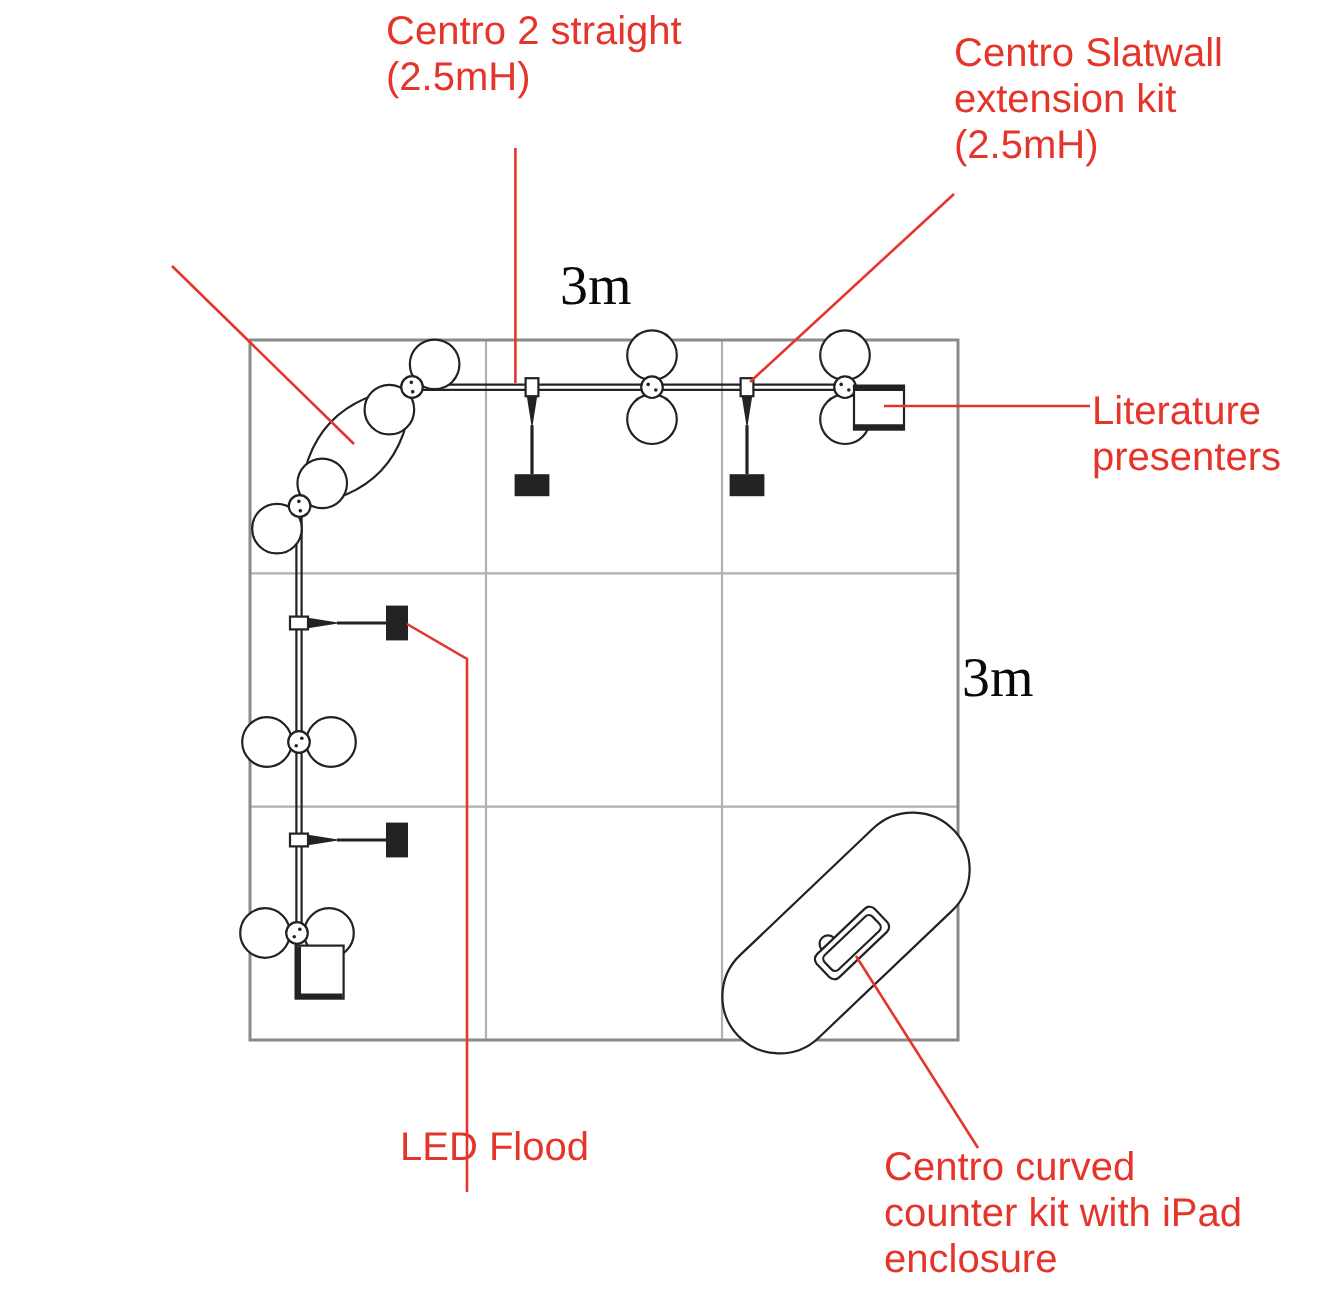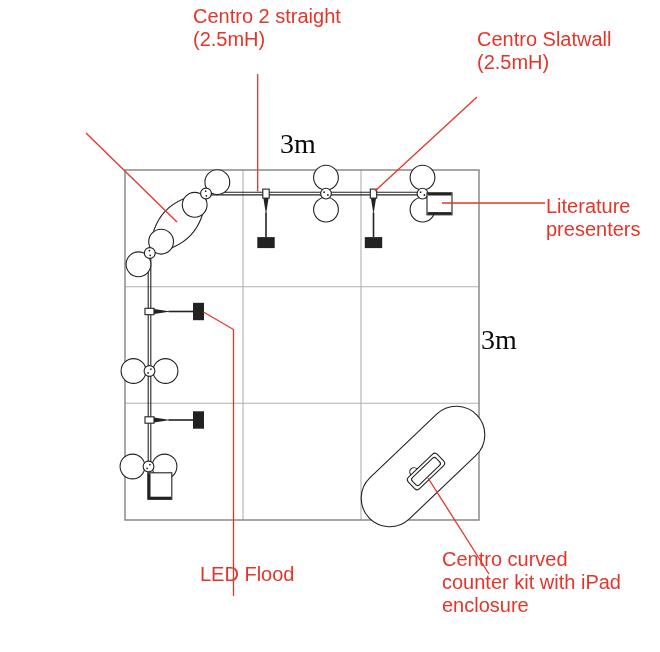--- a/index.html
+++ b/index.html
@@ -114,35 +114,36 @@
       <path class="leader" d="M 428,478 L 489,574"></path>
     </g>
   </svg>
 
 
   <div class="lbl" style="left:193px;top:5px">
     <div>Centro 2 straight</div>
     <div>(2.5mH)</div>
   </div>
 
-  <div class="lbl" style="left:477px;top:28px">
+  <div class="lbl" style="left:477px;top:16px">
     <div>Centro Slatwall</div>
+    <div>extension kit</div>
     <div>(2.5mH)</div>
   </div>
 
   <div class="lbl" style="left:546px;top:195px">
     <div>Literature</div>
     <div>presenters</div>
   </div>
 
   <div class="lbl" style="left:200px;top:563px">
     <div>LED Flood</div>
   </div>
 
-  <div class="lbl" style="left:442px;top:548px">
+  <div class="lbl" style="left:442px;top:573px">
     <div>Centro curved</div>
     <div>counter kit with iPad</div>
     <div>enclosure</div>
   </div>
 
   <div class="dim" style="left:280px;top:129px">3m</div>
   <div class="dim" style="left:481px;top:325px">3m</div>
 
 </div>
 

